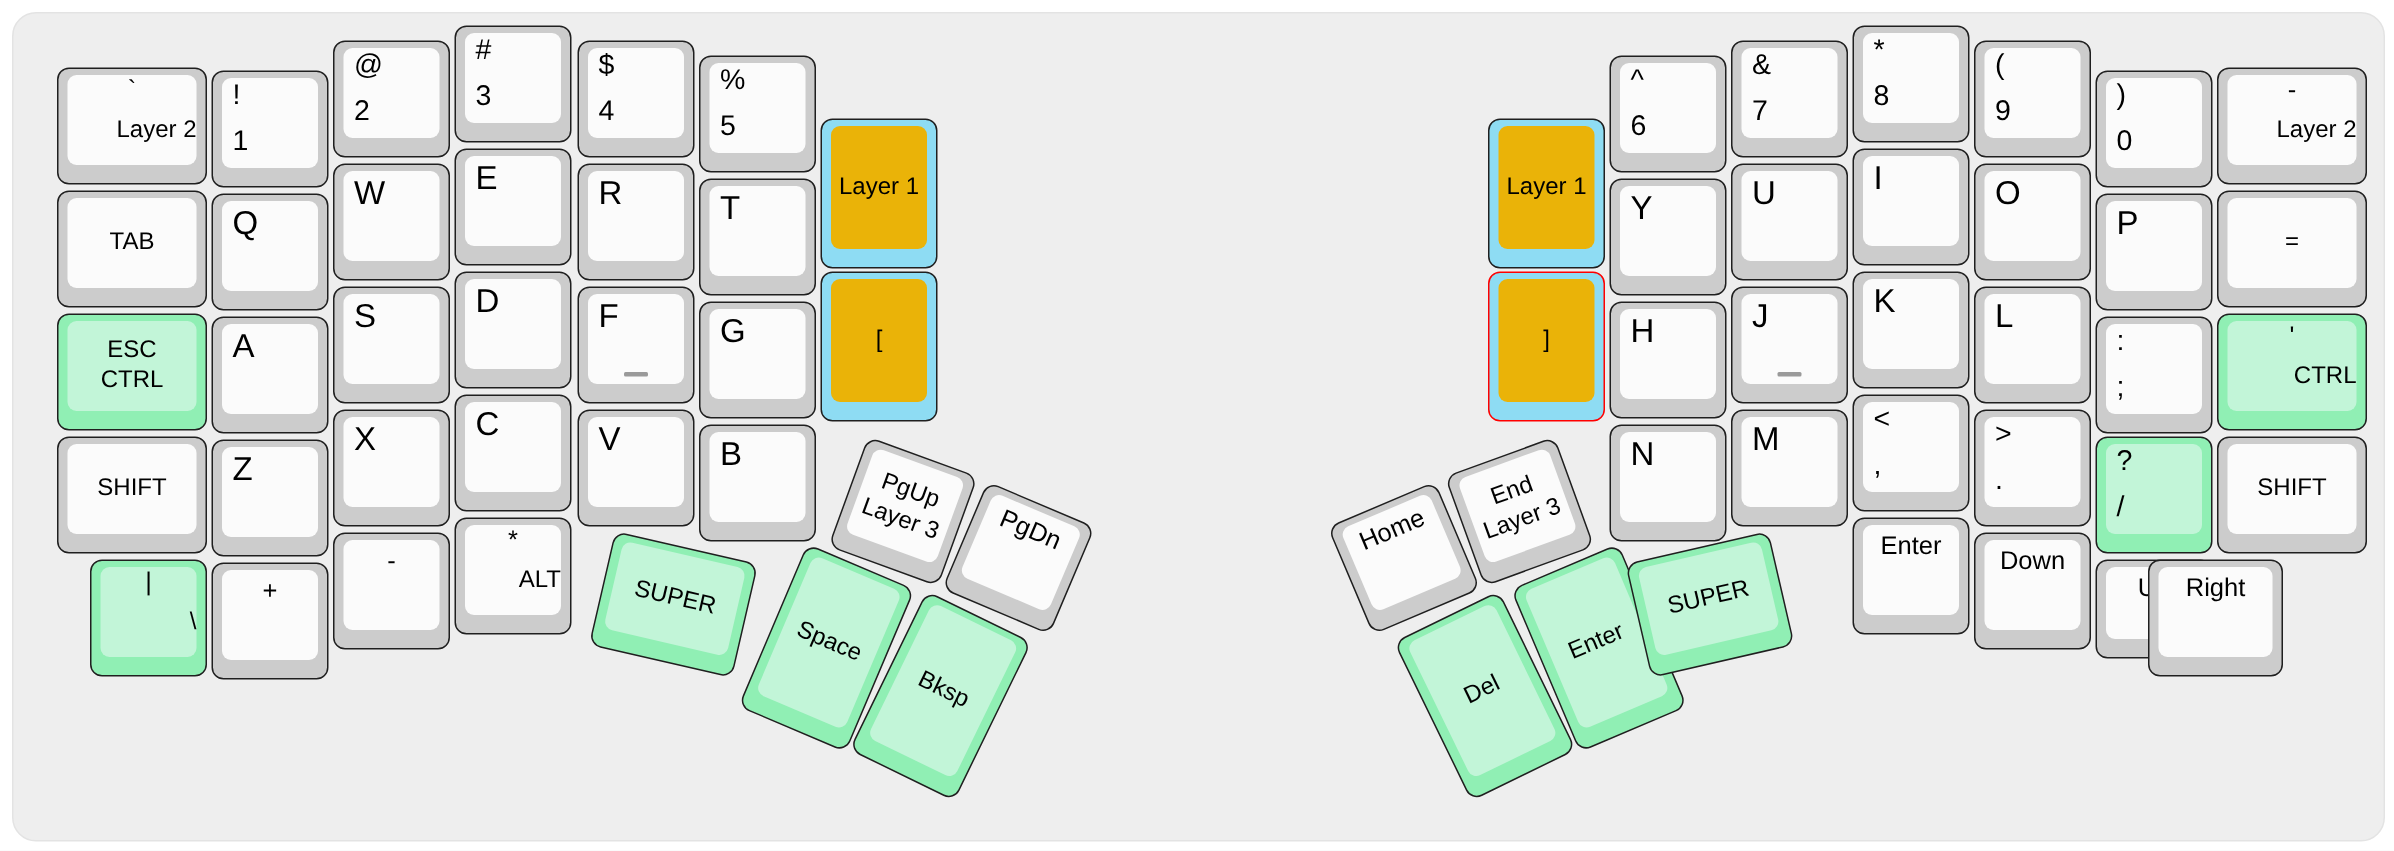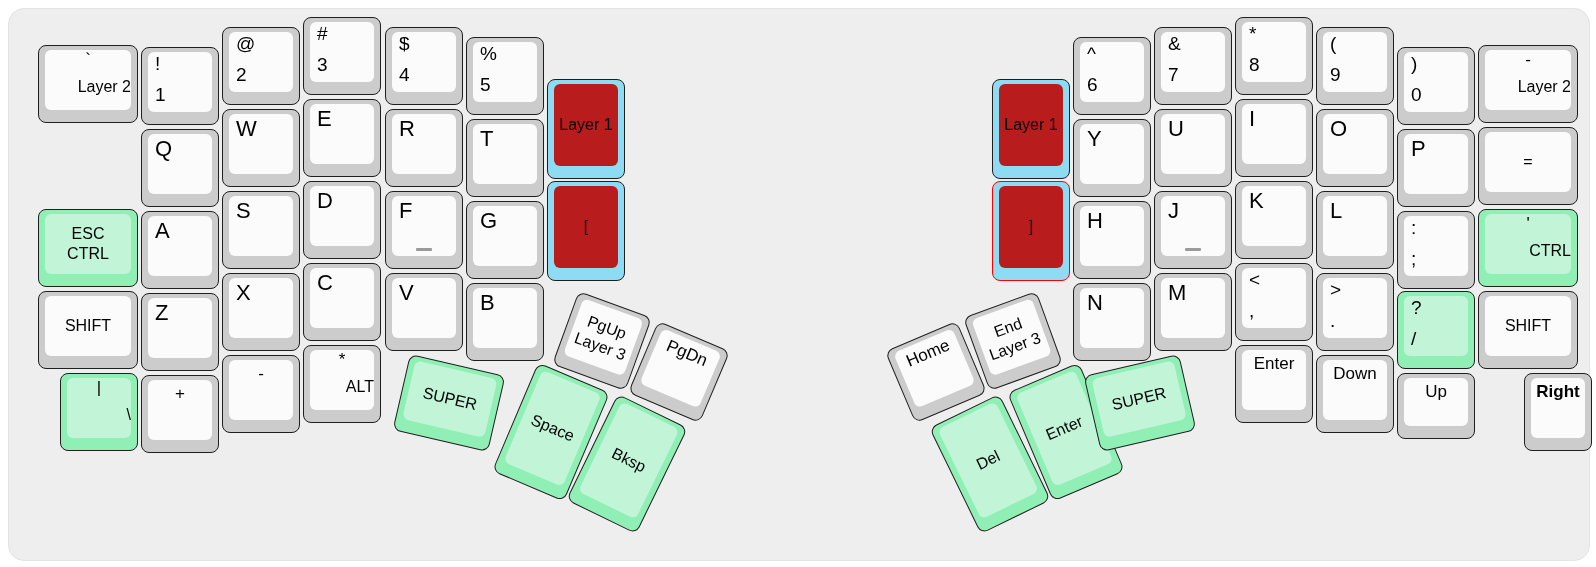--- a/index.html
+++ b/index.html
@@ -9,21 +9,21 @@
          background:#eeeeee;border-radius:16px;border:1px solid #e3e3e3;}
   .kb{position:absolute;left:0;top:0;width:1596px;height:567px;}
   .key{position:absolute;border-radius:8px;border:1.5px solid #1f1f1f;box-sizing:border-box;}
   .key.white{background:#cccccc;}
   .key.green{background:#90efb4;}
   .key.cyan{background:#8edcf3;}
   .key.redborder{border-color:#ff0000;}
   .ktop{position:absolute;left:6px;right:6px;top:4px;bottom:12px;border-radius:6px;}
   .white .ktop{background:#fbfbfb;}
   .green .ktop{background:#c2f5d8;}
-  .cyan .ktop{background:#b91c1c;}
+  .cyan .ktop{background:#eab308;}
   .lab{position:absolute;white-space:nowrap;line-height:1.05;}
   
   .t-tl .l0{left:7px;top:3px;font-size:22px;}
   .t-pairL .l0{left:7px;top:2px;font-size:19px;}
   .t-pairL .l1{left:7px;top:33px;font-size:19px;}
   .t-pairC .l0{left:0;right:0;top:1px;font-size:17px;text-align:center;}
   .t-pairC .l1{left:0;right:0;top:29px;font-size:16px;text-align:right;}
   .t-c2 .lwrap{position:absolute;left:0;right:0;top:50%;transform:translateY(-50%);
                text-align:center;font-size:16px;line-height:20px;}
   .t-cm .lwrap{position:absolute;left:0;right:0;top:50%;transform:translateY(-50%);
@@ -36,20 +36,27 @@
 <body>
 
 <div class="panel"></div>
 <div class="kb" id="kb">
     <div class="key white t-pairC" style="left: 38px; top: 45px; width: 100px; height: 78px;">
       <div class="ktop">
         <div class="lab l0">`</div>
         <div class="lab l1">Layer 2</div>
       </div>
     </div>
+    <div class="key white t-cm" style="left: 38px; top: 127px; width: 100px; height: 78px;">
+      <div class="ktop">
+        <div class="lwrap">
+          <div>TAB</div>
+        </div>
+      </div>
+    </div>
     <div class="key green t-c2" style="left: 38px; top: 209px; width: 100px; height: 78px;">
       <div class="ktop">
         <div class="lwrap">
           <div>ESC</div>
           <div>CTRL</div>
         </div>
       </div>
     </div>
     <div class="key white t-cm" style="left: 38px; top: 291px; width: 100px; height: 78px;">
       <div class="ktop">
@@ -392,21 +399,21 @@
         <div class="lab l1">CTRL</div>
       </div>
     </div>
     <div class="key white t-cm" style="left: 1478px; top: 291px; width: 100px; height: 78px;">
       <div class="ktop">
         <div class="lwrap">
           <div>SHIFT</div>
         </div>
       </div>
     </div>
-    <div class="key white t-ct" style="left: 1524px; top: 373px; width: 68px; height: 78px; font-weight: bold;">
+    <div class="key white t-ct" style="left: 1432px; top: 373px; width: 90px; height: 78px;">
       <div class="ktop">
         <div class="lab l0">Right</div>
       </div>
     </div>
     <div class="key white t-ct" style="transform: rotate(-23deg); left: 897px; top: 333px; width: 78px; height: 78px;">
       <div class="ktop">
         <div class="lab l0">Home</div>
       </div>
     </div>
     <div class="key white t-c2" style="transform: rotate(-20deg); left: 974px; top: 302px; width: 78px; height: 78px;">

